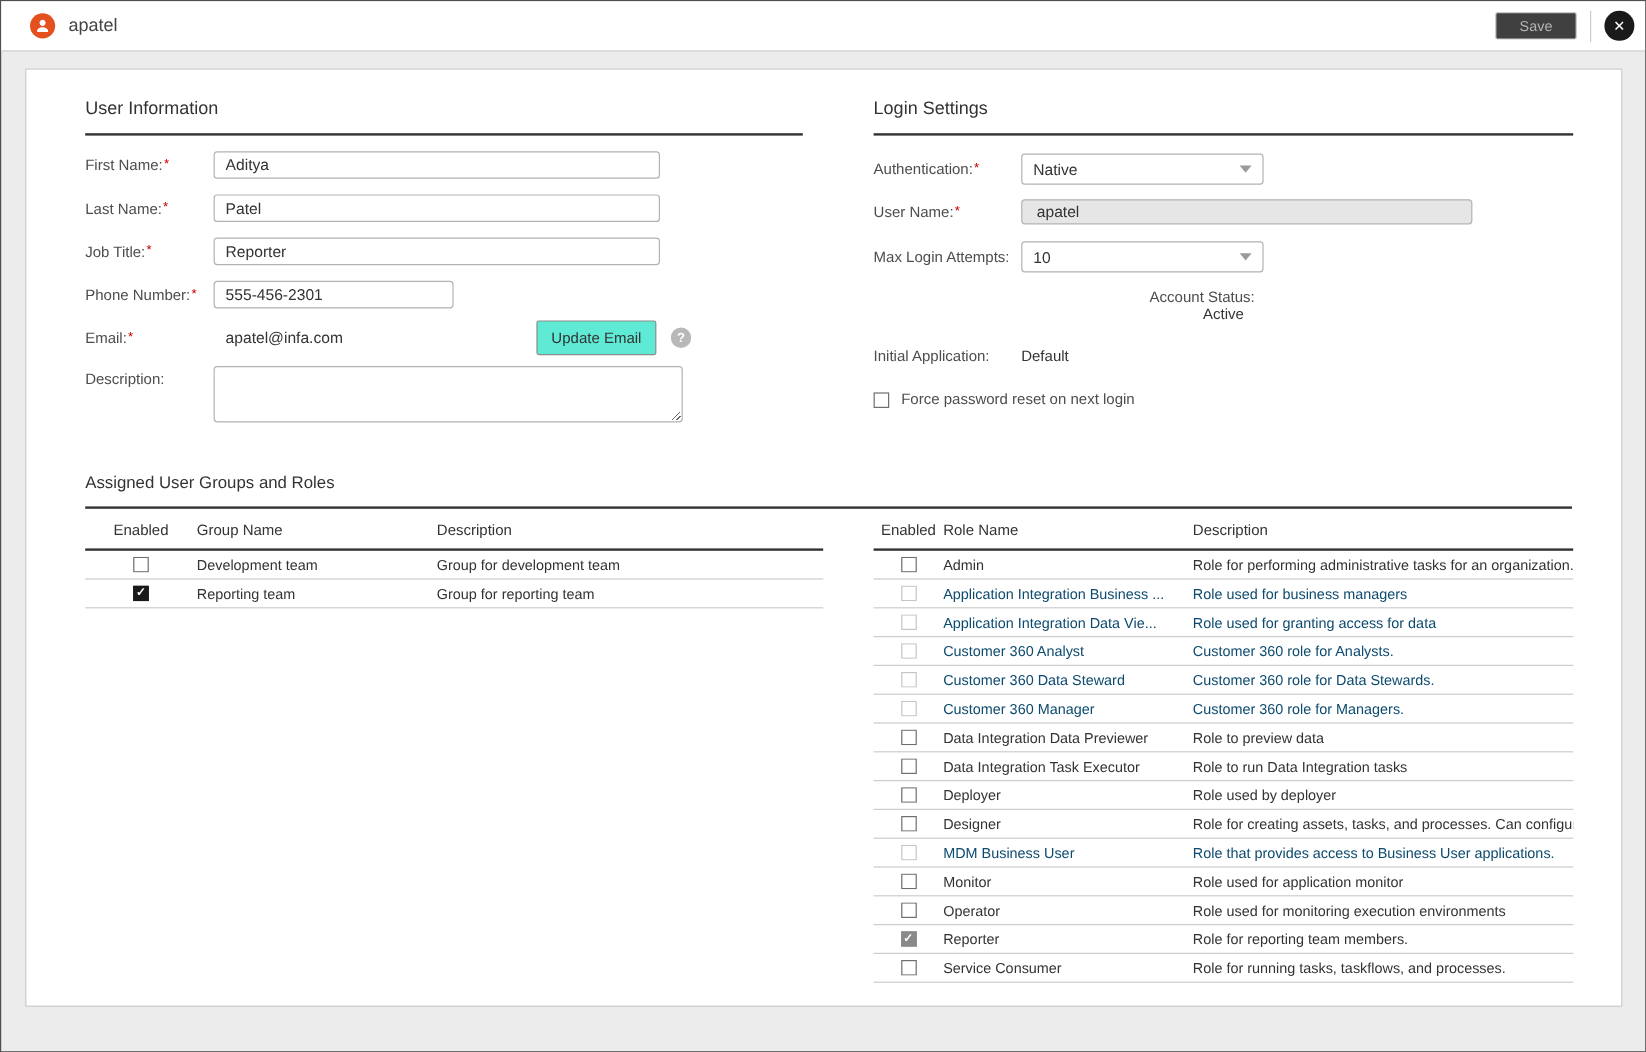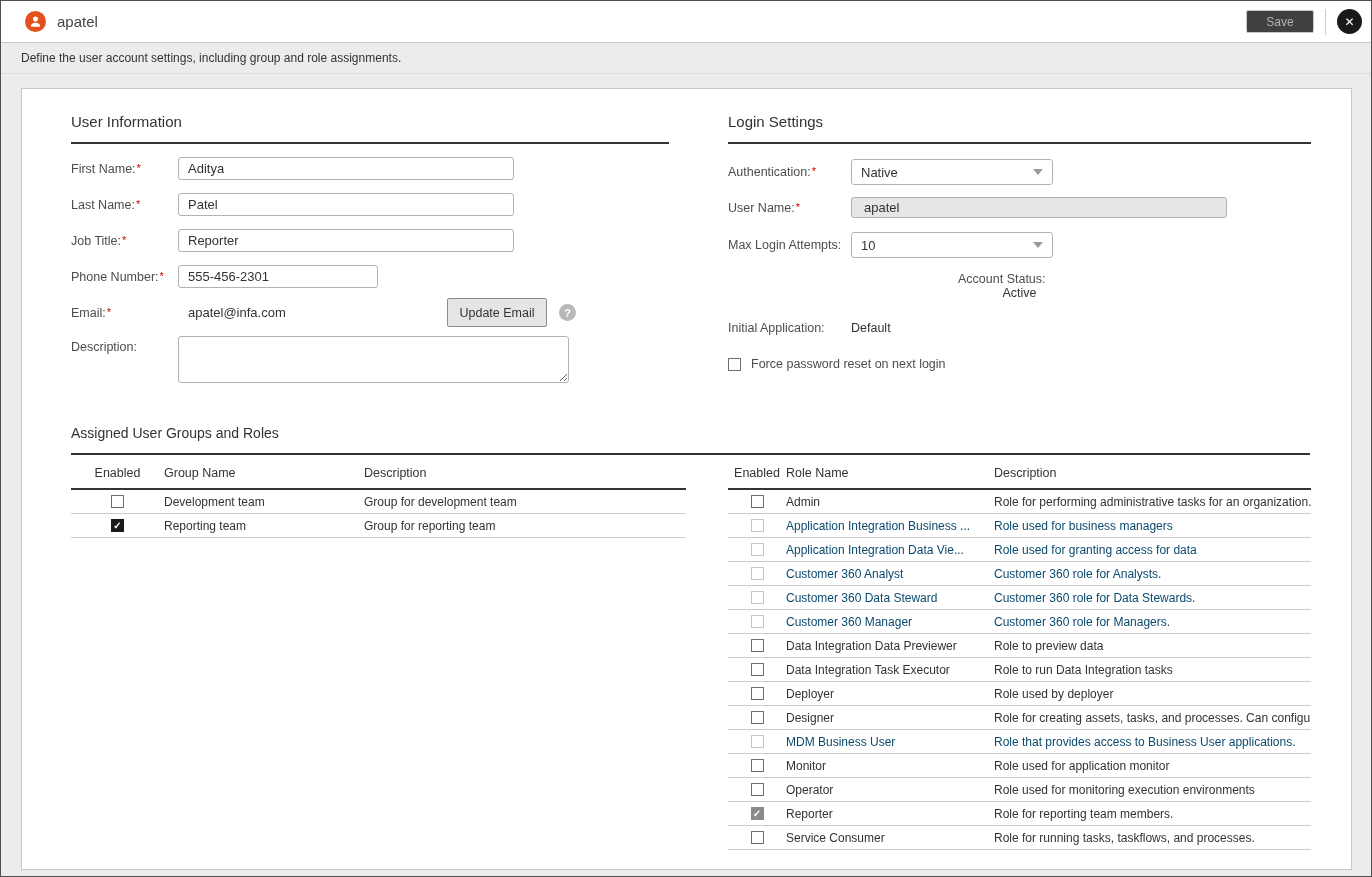--- a/index.html
+++ b/index.html
@@ -36,25 +36,25 @@
   h2.section { font-size:15px; color:#333; font-weight:normal; margin:0;
                padding-bottom:12px; border-bottom:2px solid #333; }
   h2.section-assigned { font-size:14px; }
 
   
   .frow { display:flex; align-items:center; margin-top:13px; }
   .frow.top-align { align-items:flex-start; }
   .flabel { width:107px; flex-shrink:0; font-size:12.5px; color:#4d4d4d; }
   .rlabel { width:123px; flex-shrink:0; font-size:12.5px; color:#4d4d4d; }
   .req { color:#CC0000; font-size:11px; vertical-align:top; margin-left:1px; }
-  .finput { width:336px; height:23px; border:1px solid #b3b3b3; border-radius:3px;
+  .finput { width:372px; height:23px; border:1px solid #b3b3b3; border-radius:3px;
             padding:0 9px; font-size:13px; color:#333; font-family:inherit; background:#fff; }
   .finput.short { width:200px; }
   .email-value { width:269px; padding-left:10px; font-size:13px; color:#333; }
-  .update-email { width:100px; height:29px; background:#e5e5e5; border:1px solid #8c8c8c;
+  .update-email { width:100px; height:29px; background:#5eead4; border:1px solid #8c8c8c;
                   border-radius:2px; font-size:12.5px; color:#333; font-family:inherit; }
   .help { width:17px; height:17px; border-radius:50%; background:#b8b8b8; color:#fff;
           font-size:11px; font-weight:bold; display:inline-flex; align-items:center;
           justify-content:center; margin-left:12px; flex-shrink:0; }
   textarea.desc { width:391px; height:47px; border:1px solid #b3b3b3; border-radius:3px;
                   resize:both; font-family:inherit; font-size:13px; color:#333; padding:4px 8px; }
 
   
   .select { width:202px; height:26px; border:1px solid #b3b3b3; border-radius:3px;
             background:#fff; display:flex; align-items:center; justify-content:space-between;
@@ -104,21 +104,20 @@
     <h1 class="title">apatel</h1>
     <div class="topbar-right">
       <button class="save-btn" disabled="">Save</button>
       <span class="vdiv"></span>
       <button class="close-btn">
           <span>✕</span>
         </button>
     </div>
   </div>
 
-  <div class="subtitle">Define the user account settings, including group and role assignments.</div>
 
   <div class="panel">
     <div class="columns">
 
       <section class="col-left">
         <h2 class="section">User Information</h2>
 
         <div class="frow">
           <span class="flabel"><span>First Name:</span><span class="req">*</span></span>
           <input class="finput" value="Aditya" style="">

